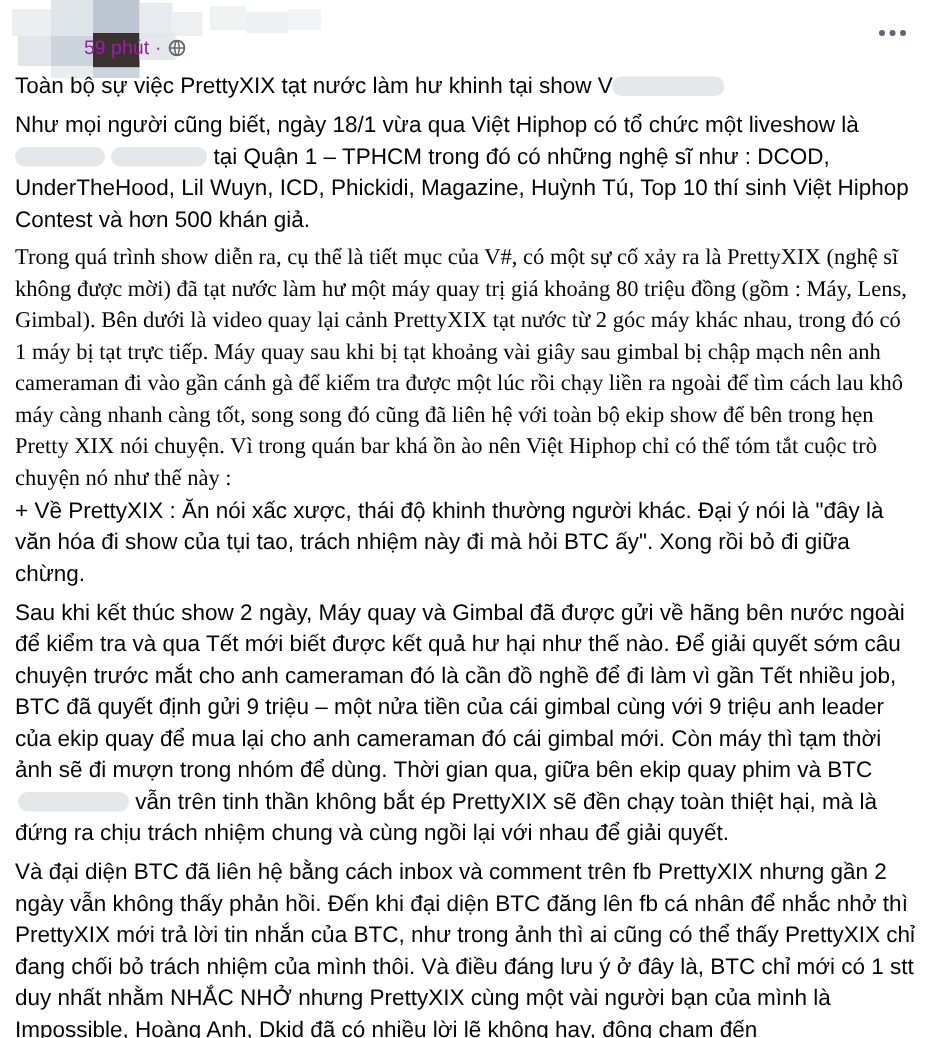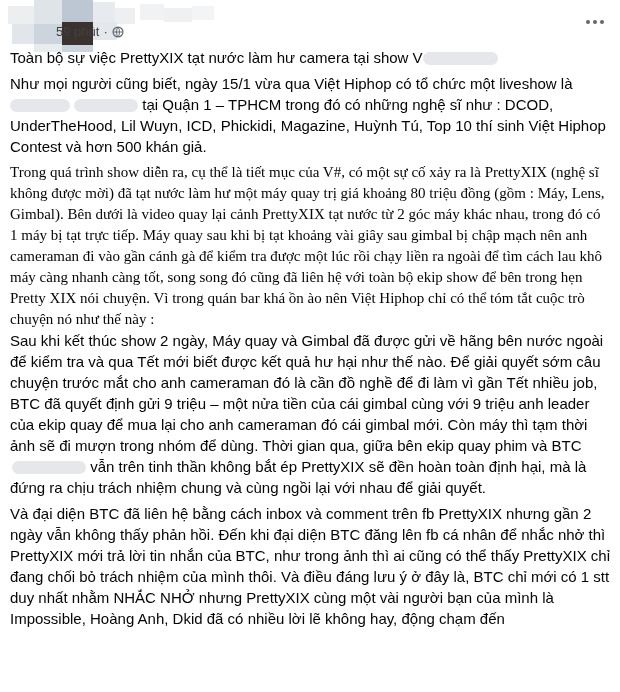--- a/index.html
+++ b/index.html
@@ -11,21 +11,21 @@
     font-family:"Liberation Sans", sans-serif;
     color:#050505;
   }
   
   .mosaic{position:absolute;top:0;left:0;width:230px;height:54px;}
   .px{position:absolute;}
   
   .meta{
     position:absolute;left:56px;top:24px;
     display:flex;align-items:center;gap:4px;
-    font-size:13px;color:#404040;
+    font-size:13px;color:#a21caf;
   }
   .globe{display:inline-block;line-height:0;}
   .more-btn{
     position:absolute;right:12px;top:16px;
     display:flex;gap:3px;align-items:center;
     padding:4px;cursor:pointer;
   }
   .more-btn i{display:block;width:4px;height:4px;border-radius:50%;background:#606770;}
   
   .body-text{
@@ -75,30 +75,31 @@
   </div>
 
   <div class="more-btn">
     <i></i>
     <i></i>
     <i></i>
   </div>
 
   <div class="body-text">
 
-    <p><span>Toàn bộ sự việc PrettyXIX tạt nước làm hư camera tại show V</span><span class="redact" style="width:75px"></span></p>
+    <p><span>Toàn bộ sự việc PrettyXIX tạt nước làm hư khinh tại show V</span><span class="redact" style="width:75px"></span></p>
 
-    <p><span>Như mọi người cũng biết, ngày 15/1 vừa qua Việt Hiphop có tổ chức một liveshow là</span>
+    <p><span>Như mọi người cũng biết, ngày 18/1 vừa qua Việt Hiphop có tổ chức một liveshow là</span>
       <span class="redact" style="width:60px"></span>
       <span class="redact" style="width:64px"></span>
       <span>tại Quận 1 – TPHCM trong đó có những nghệ sĩ như : DCOD, UnderTheHood, Lil Wuyn, ICD, Phickidi, Magazine, Huỳnh Tú, Top 10 thí sinh Việt Hiphop Contest và hơn 500 khán giả.</span></p>
 
     <p class="tight"><span>Trong quá trình show diễn ra, cụ thể là tiết mục của V#, có một sự cố xảy ra là PrettyXIX (nghệ sĩ không được mời) đã tạt nước làm hư một máy quay trị giá khoảng 80 triệu đồng (gồm : Máy, Lens, Gimbal). Bên dưới là video quay lại cảnh PrettyXIX tạt nước từ 2 góc máy khác nhau, trong đó có 1 máy bị tạt trực tiếp. Máy quay sau khi bị tạt khoảng vài giây sau gimbal bị chập mạch nên anh cameraman đi vào gần cánh gà để kiểm tra được một lúc rồi chạy liền ra ngoài để tìm cách lau khô máy càng nhanh càng tốt, song song đó cũng đã liên hệ với toàn bộ ekip show để bên trong hẹn Pretty XIX nói chuyện. Vì trong quán bar khá ồn ào nên Việt Hiphop chỉ có thể tóm tắt cuộc trò chuyện nó như thế này :</span></p>
+    <p><span>+ Về PrettyXIX : Ăn nói xấc xược, thái độ khinh thường người khác. Đại ý nói là "đây là văn hóa đi show của tụi tao, trách nhiệm này đi mà hỏi BTC ấy". Xong rồi bỏ đi giữa chừng.</span></p>
 
     <p><span>Sau khi kết thúc show 2 ngày, Máy quay và Gimbal đã được gửi về hãng bên nước ngoài để kiểm tra và qua Tết mới biết được kết quả hư hại như thế nào. Để giải quyết sớm câu chuyện trước mắt cho anh cameraman đó là cần đồ nghề để đi làm vì gần Tết nhiều job, BTC đã quyết định gửi 9 triệu – một nửa tiền của cái gimbal cùng với 9 triệu anh leader của ekip quay để mua lại cho anh cameraman đó cái gimbal mới. Còn máy thì tạm thời ảnh sẽ đi mượn trong nhóm để dùng. Thời gian qua, giữa bên ekip quay phim và BTC</span><span class="redact" style="width:74px;margin-left:2px"></span>
-      <span>vẫn trên tinh thần không bắt ép PrettyXIX sẽ đền hoàn toàn định hại, mà là đứng ra chịu trách nhiệm chung và cùng ngồi lại với nhau để giải quyết.</span></p>
+      <span>vẫn trên tinh thần không bắt ép PrettyXIX sẽ đền chạy toàn thiệt hại, mà là đứng ra chịu trách nhiệm chung và cùng ngồi lại với nhau để giải quyết.</span></p>
 
     <p><span>Và đại diện BTC đã liên hệ bằng cách inbox và comment trên fb PrettyXIX nhưng gần 2 ngày vẫn không thấy phản hồi. Đến khi đại diện BTC đăng lên fb cá nhân để nhắc nhở thì PrettyXIX mới trả lời tin nhắn của BTC, như trong ảnh thì ai cũng có thể thấy PrettyXIX chỉ đang chối bỏ trách nhiệm của mình thôi. Và điều đáng lưu ý ở đây là, BTC chỉ mới có 1 stt duy nhất nhằm NHẮC NHỞ nhưng PrettyXIX cùng một vài người bạn của mình là Impossible, Hoàng Anh, Dkid đã có nhiều lời lẽ không hay, động chạm đến</span>
       
       </p>
 
   </div>
 </div>
 
 </body></html>

